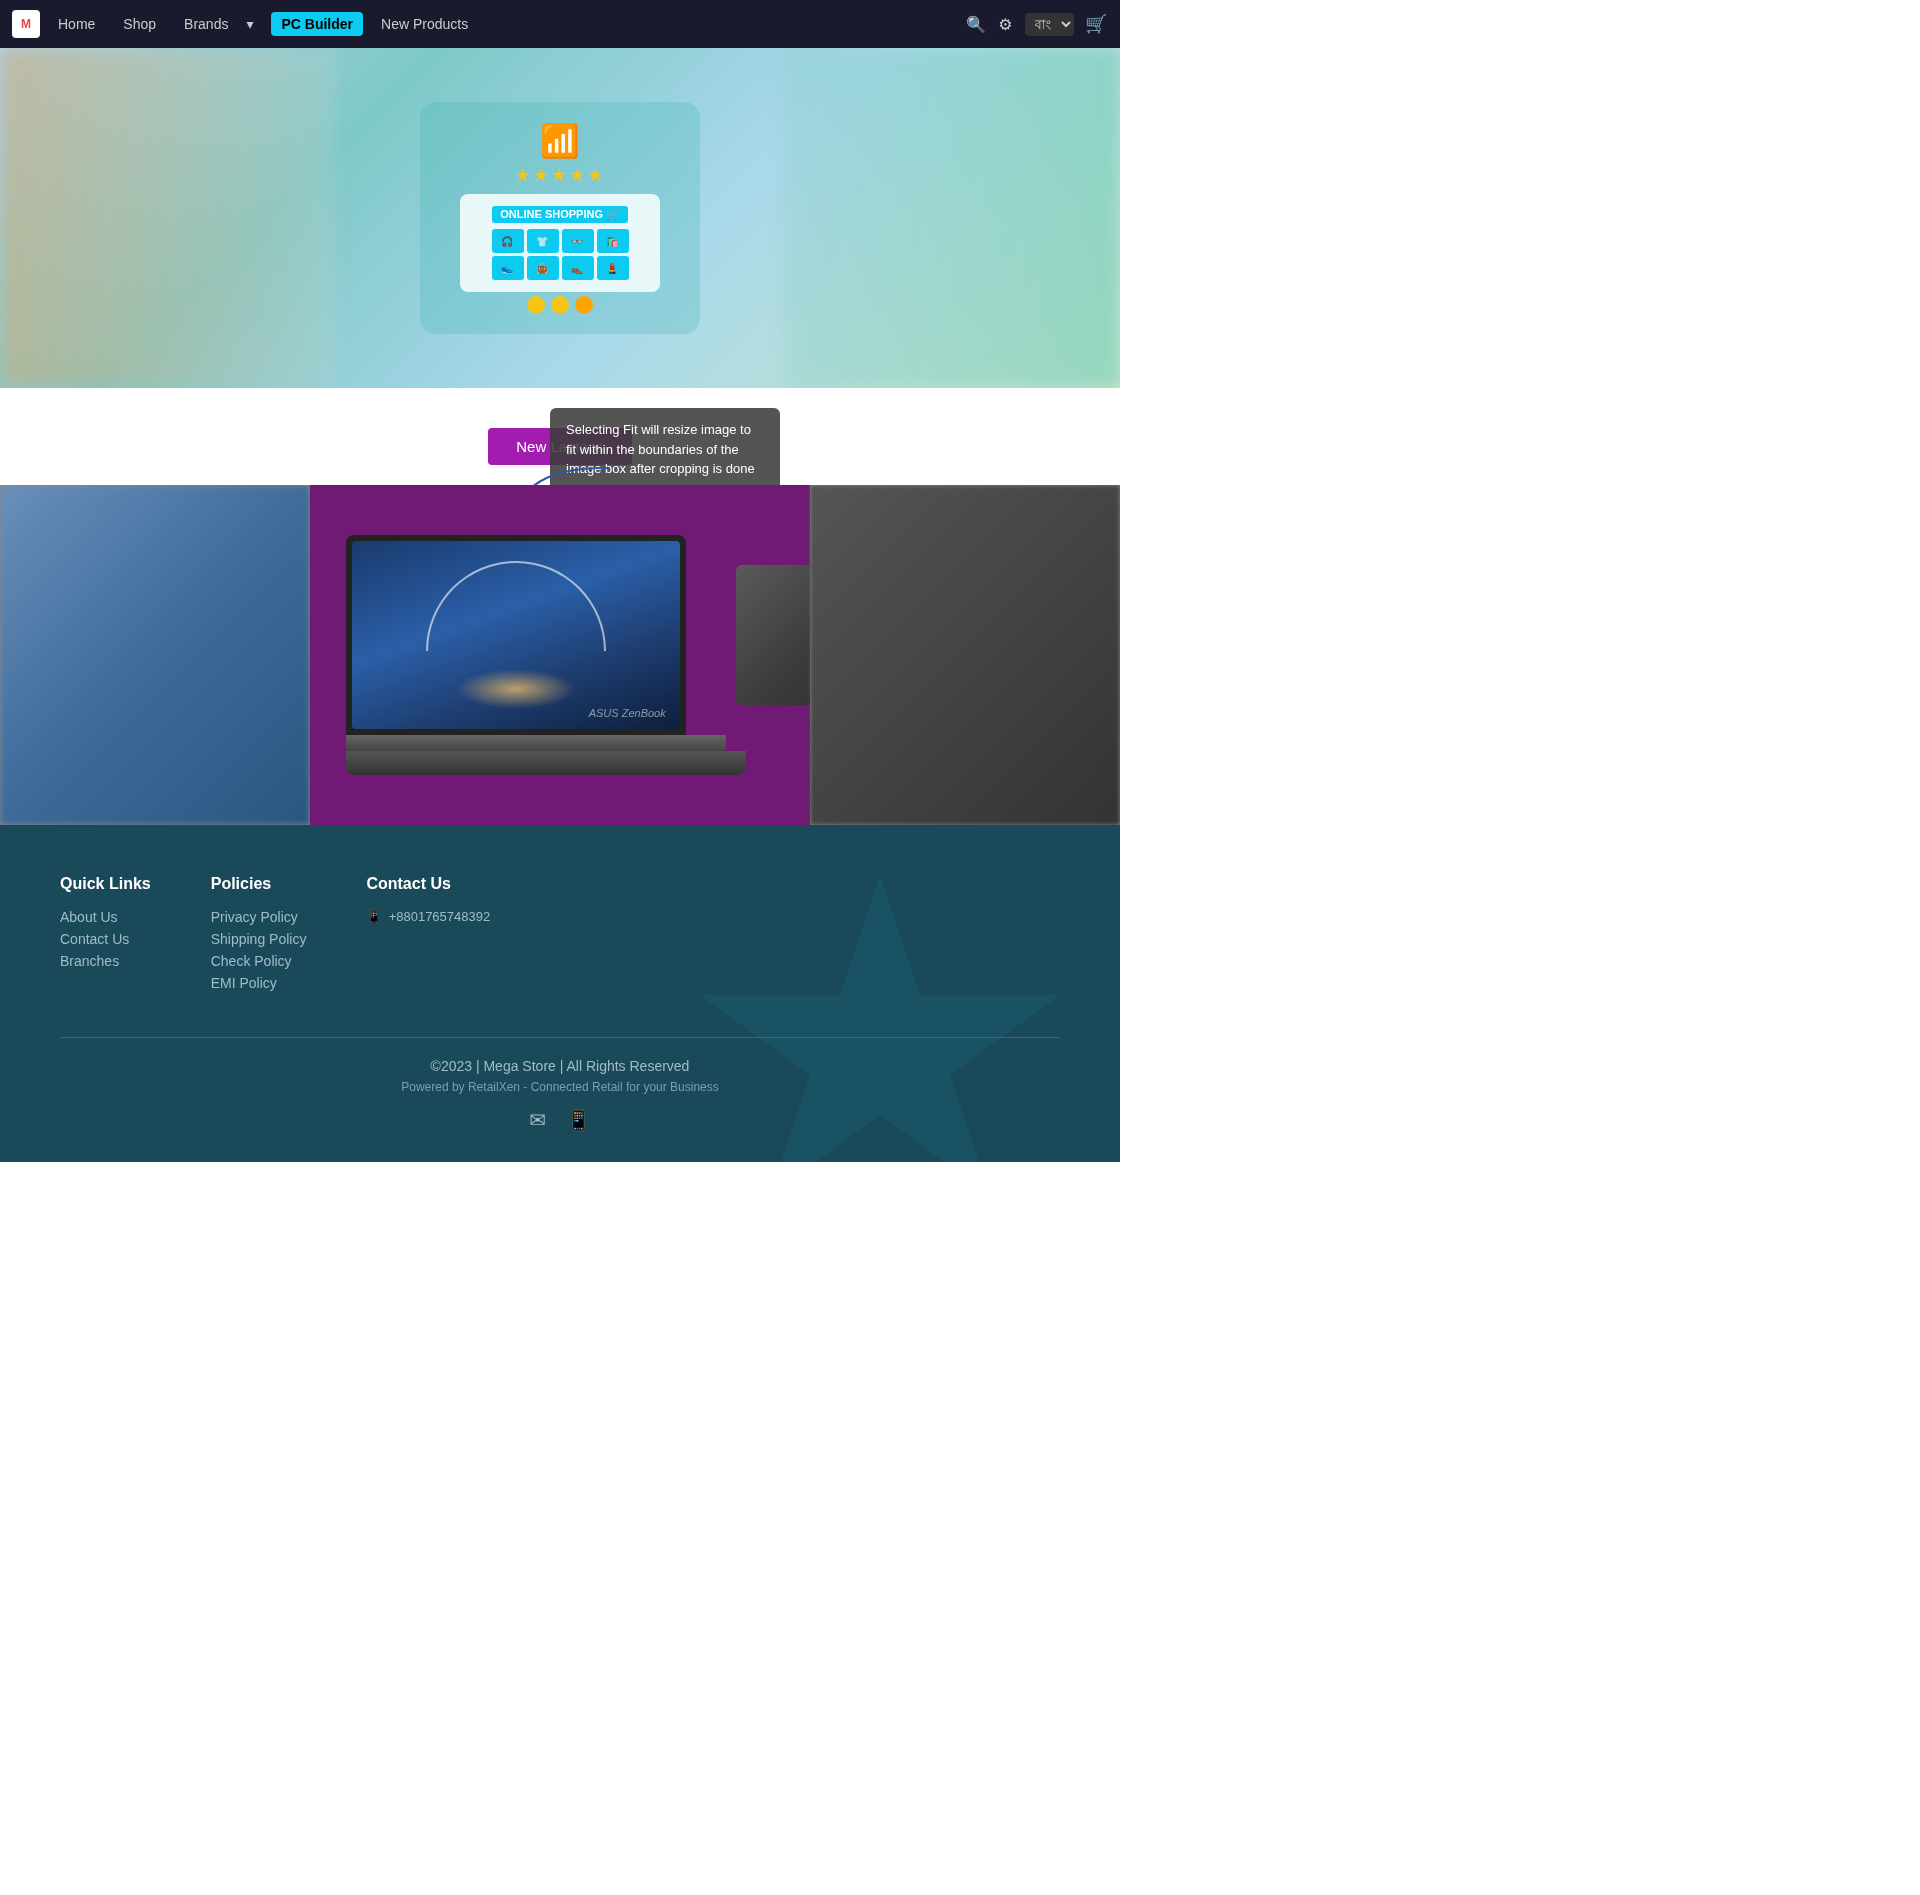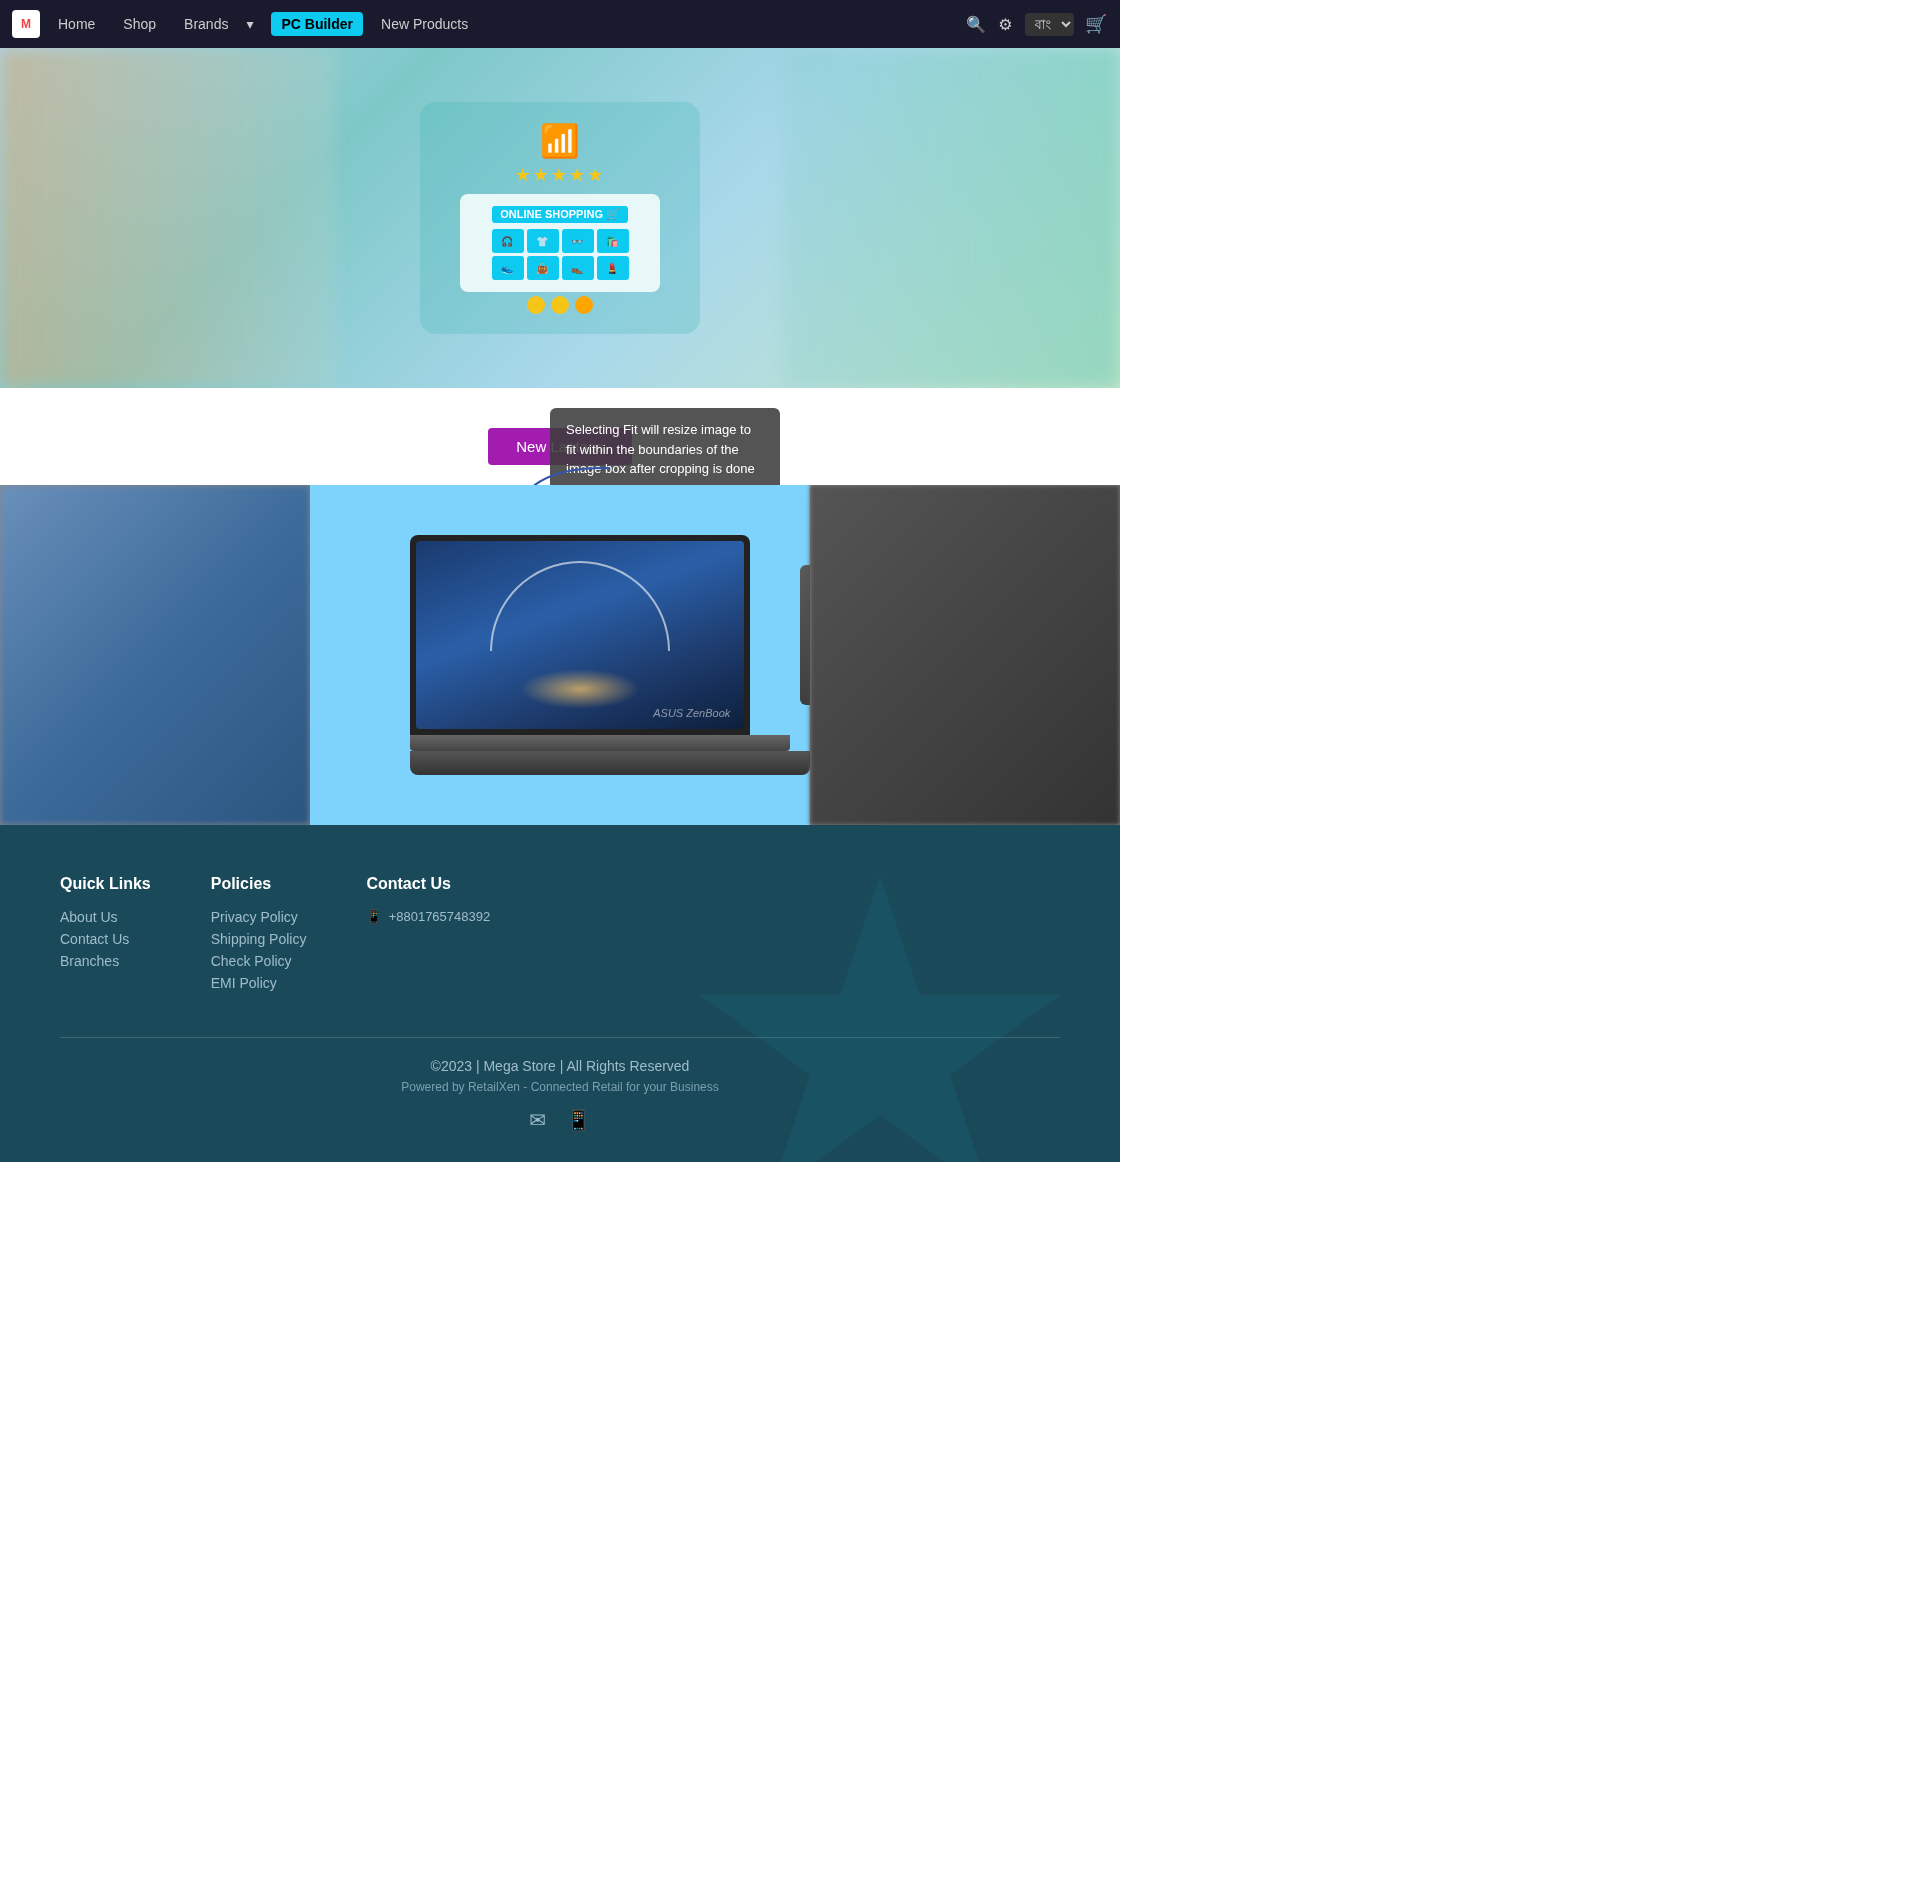--- a/index.html
+++ b/index.html
@@ -202,24 +202,24 @@
       flex: 1;
       overflow: hidden;
       position: relative;
     }
     .laptop-panel-left {
       background: linear-gradient(135deg, #6a8fbb 0%, #3d6b9a 50%, #2a5580 100%);
       filter: blur(3px);
     }
     .laptop-panel-center {
       flex: 1.5;
-      background: #7dd3fc;
-      display: flex;
-      align-items: center;
-      justify-content: flex-end;
+      background: #701a75;
+      display: flex;
+      align-items: center;
+      justify-content: flex-start;
       filter: none;
       position: relative;
       padding-left: 36px;
     }
     .laptop-panel-right {
       background: linear-gradient(135deg, #555 0%, #444 50%, #333 100%);
       filter: blur(2px);
     }
 
     

